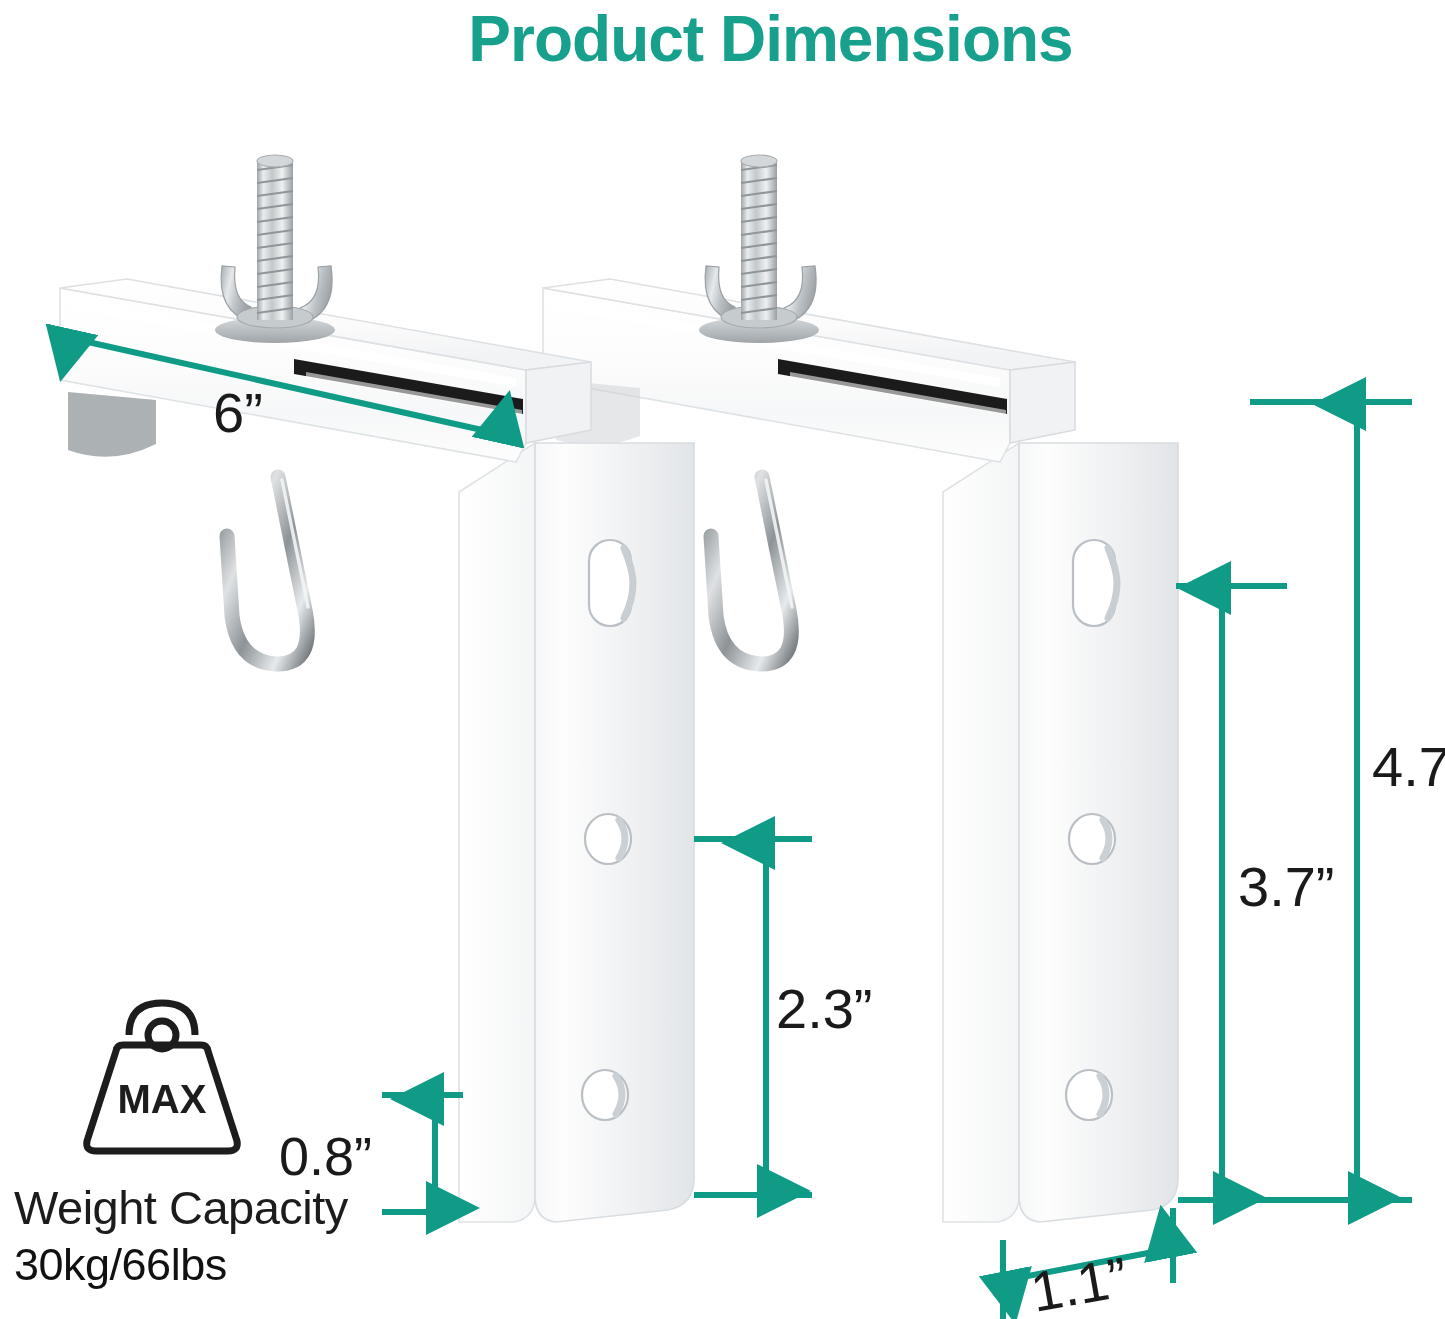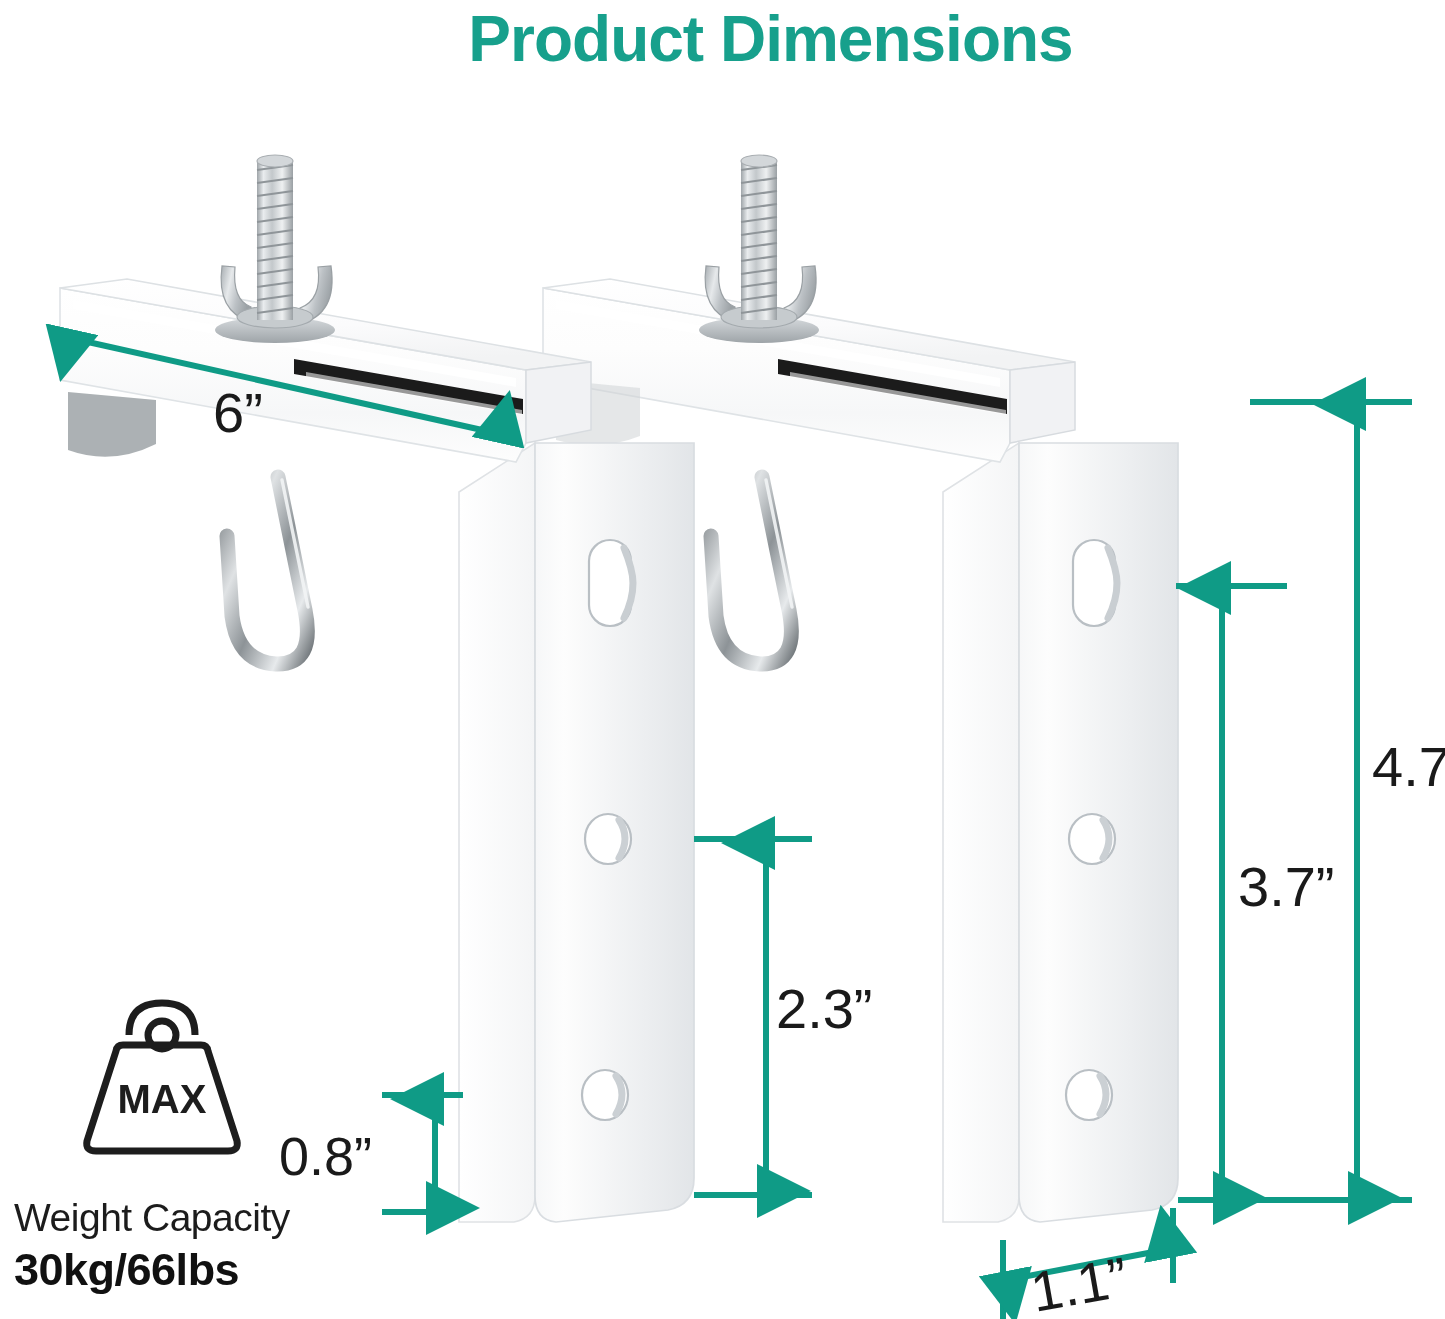--- a/index.html
+++ b/index.html
@@ -53,29 +53,29 @@
     width: 296px;
   }
   #weight-icon-wrap {
     height: 175px;
     display: flex;
     align-items: flex-start;
     justify-content: center;
   }
   #wc-label {
     font-family: "Liberation Sans", sans-serif;
-    font-size: 39px;
+    font-size: 47px;
     color: #1c1c1c;
-    margin-top: 26px;
+    margin-top: 10px;
     letter-spacing: -0.5px;
     white-space: nowrap;
   }
   #wc-value {
     font-family: "Liberation Sans", sans-serif;
-    font-weight: bold;
+    font-weight: normal;
     font-size: 45px;
     color: #111111;
     margin-top: 4px;
     letter-spacing: -0.5px;
     white-space: nowrap;
   }
 </style>
 </head>
 <body>
 

